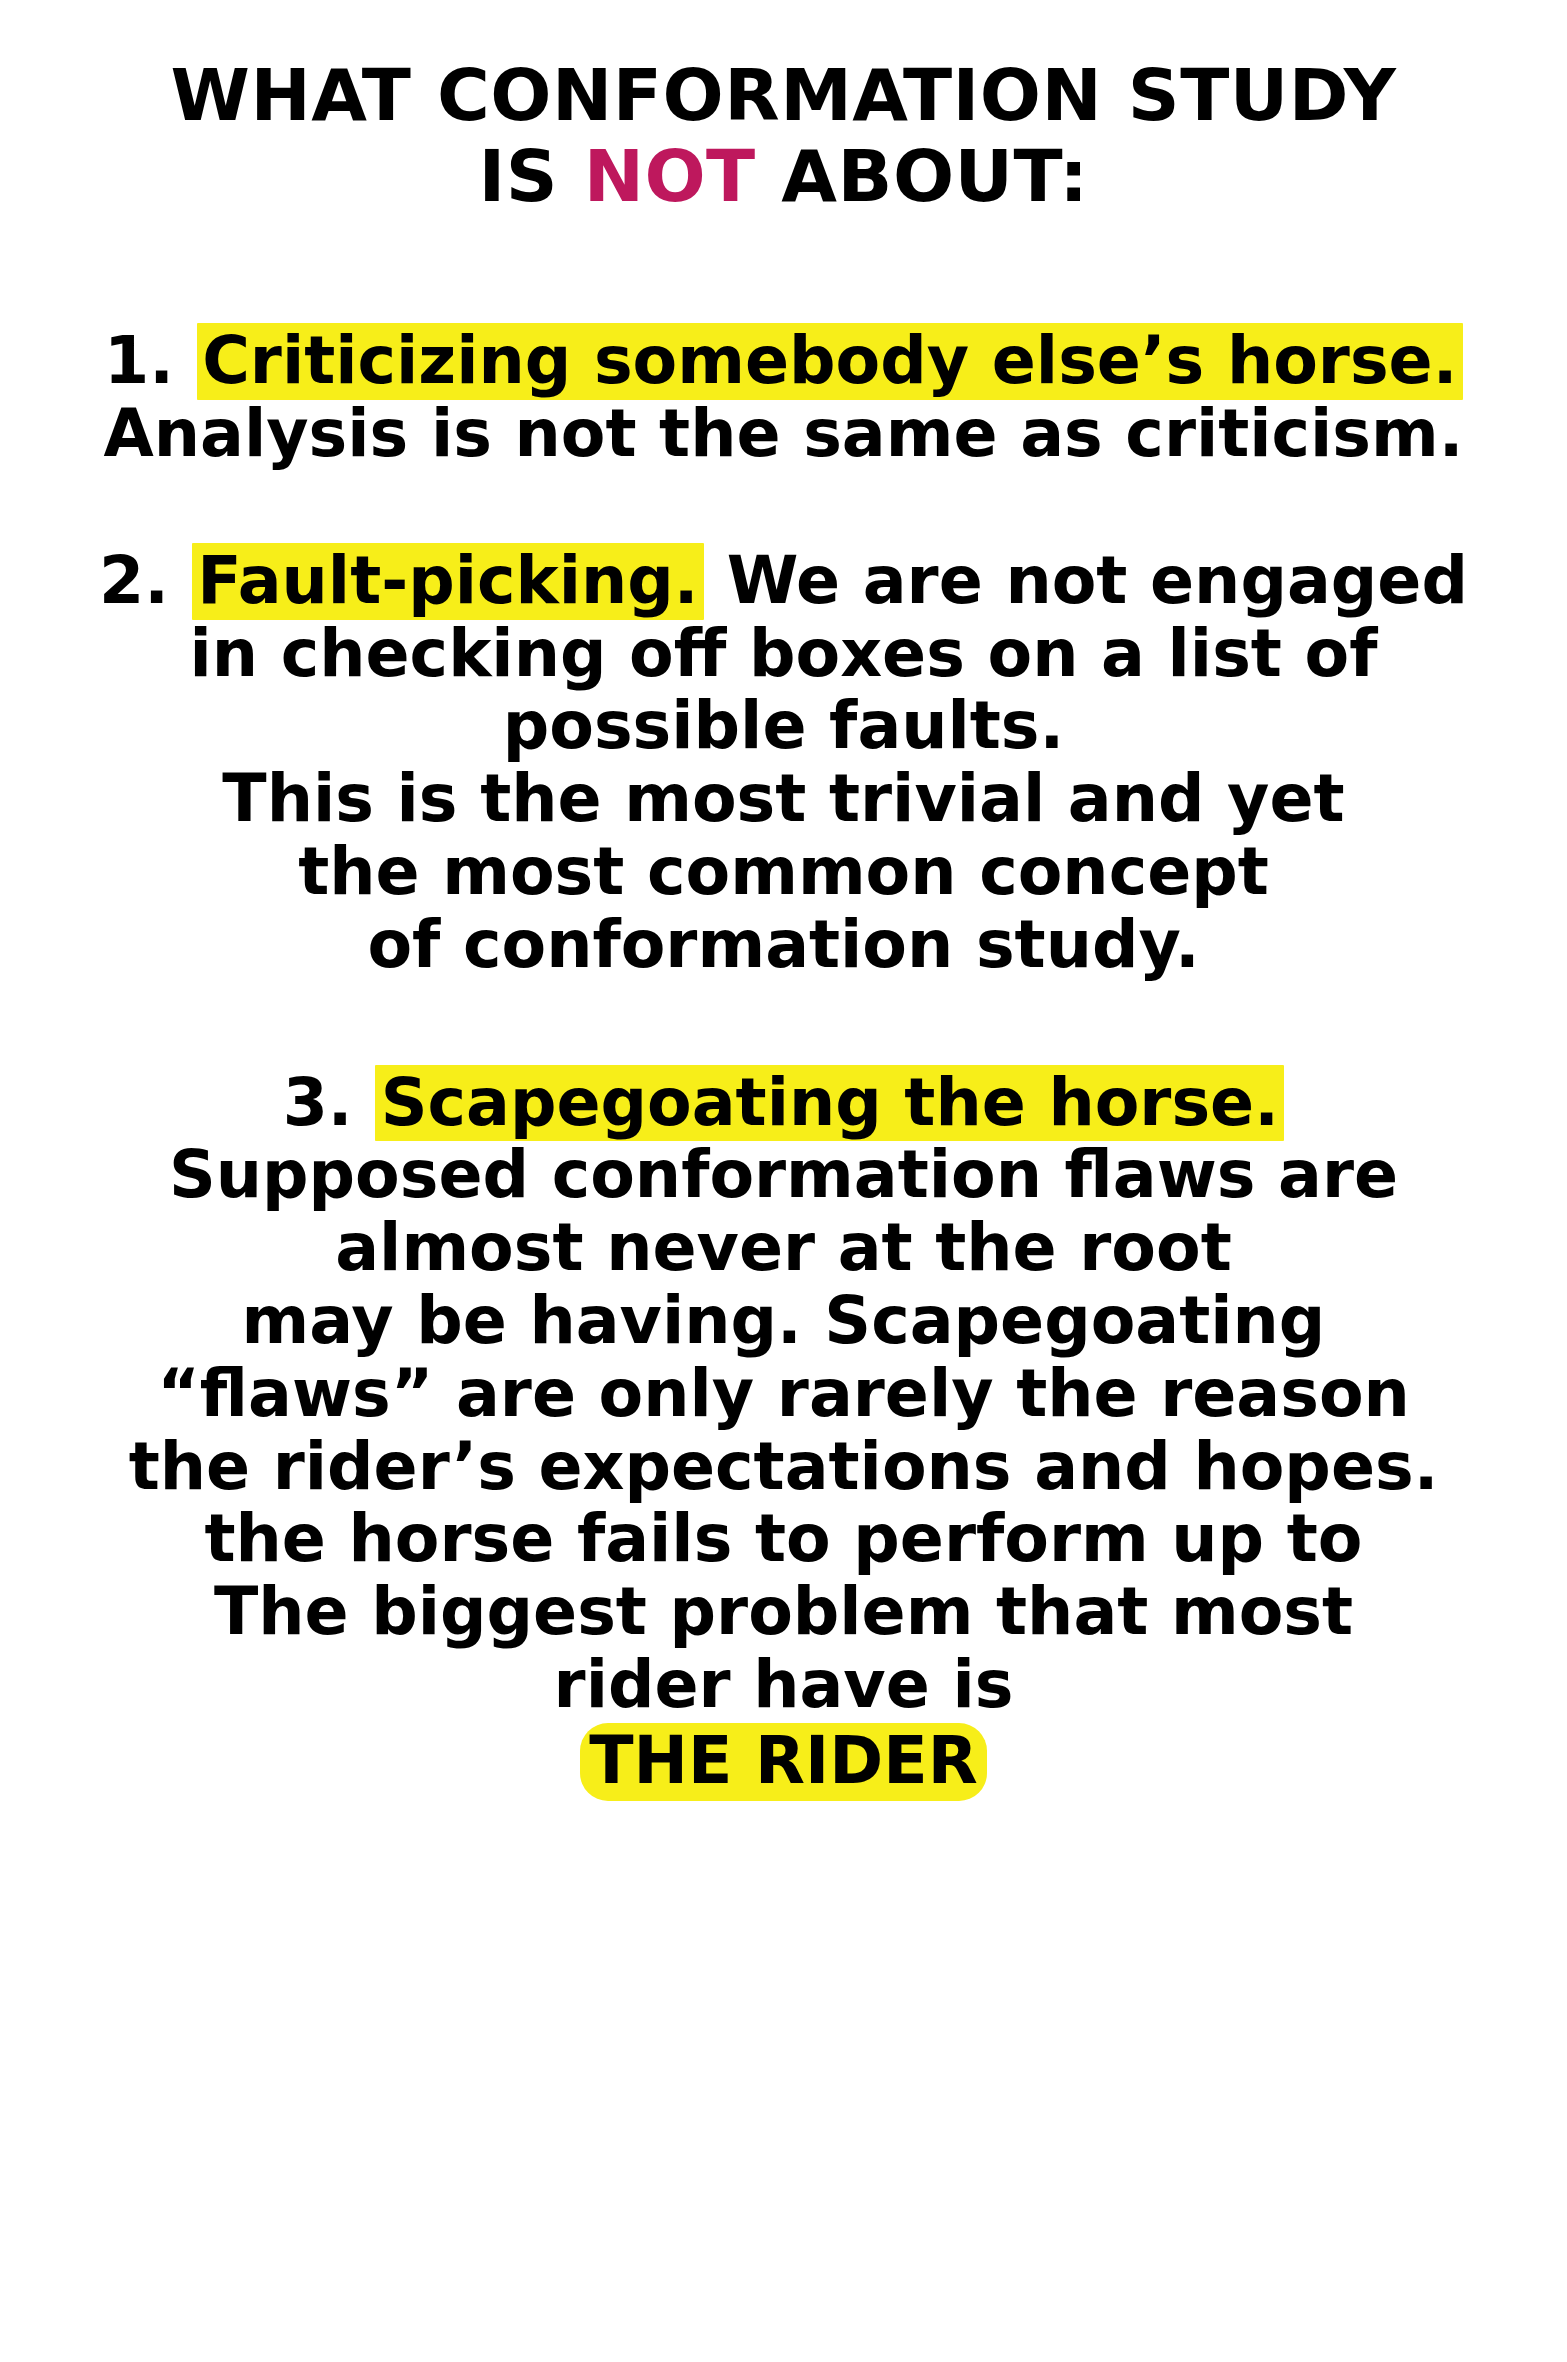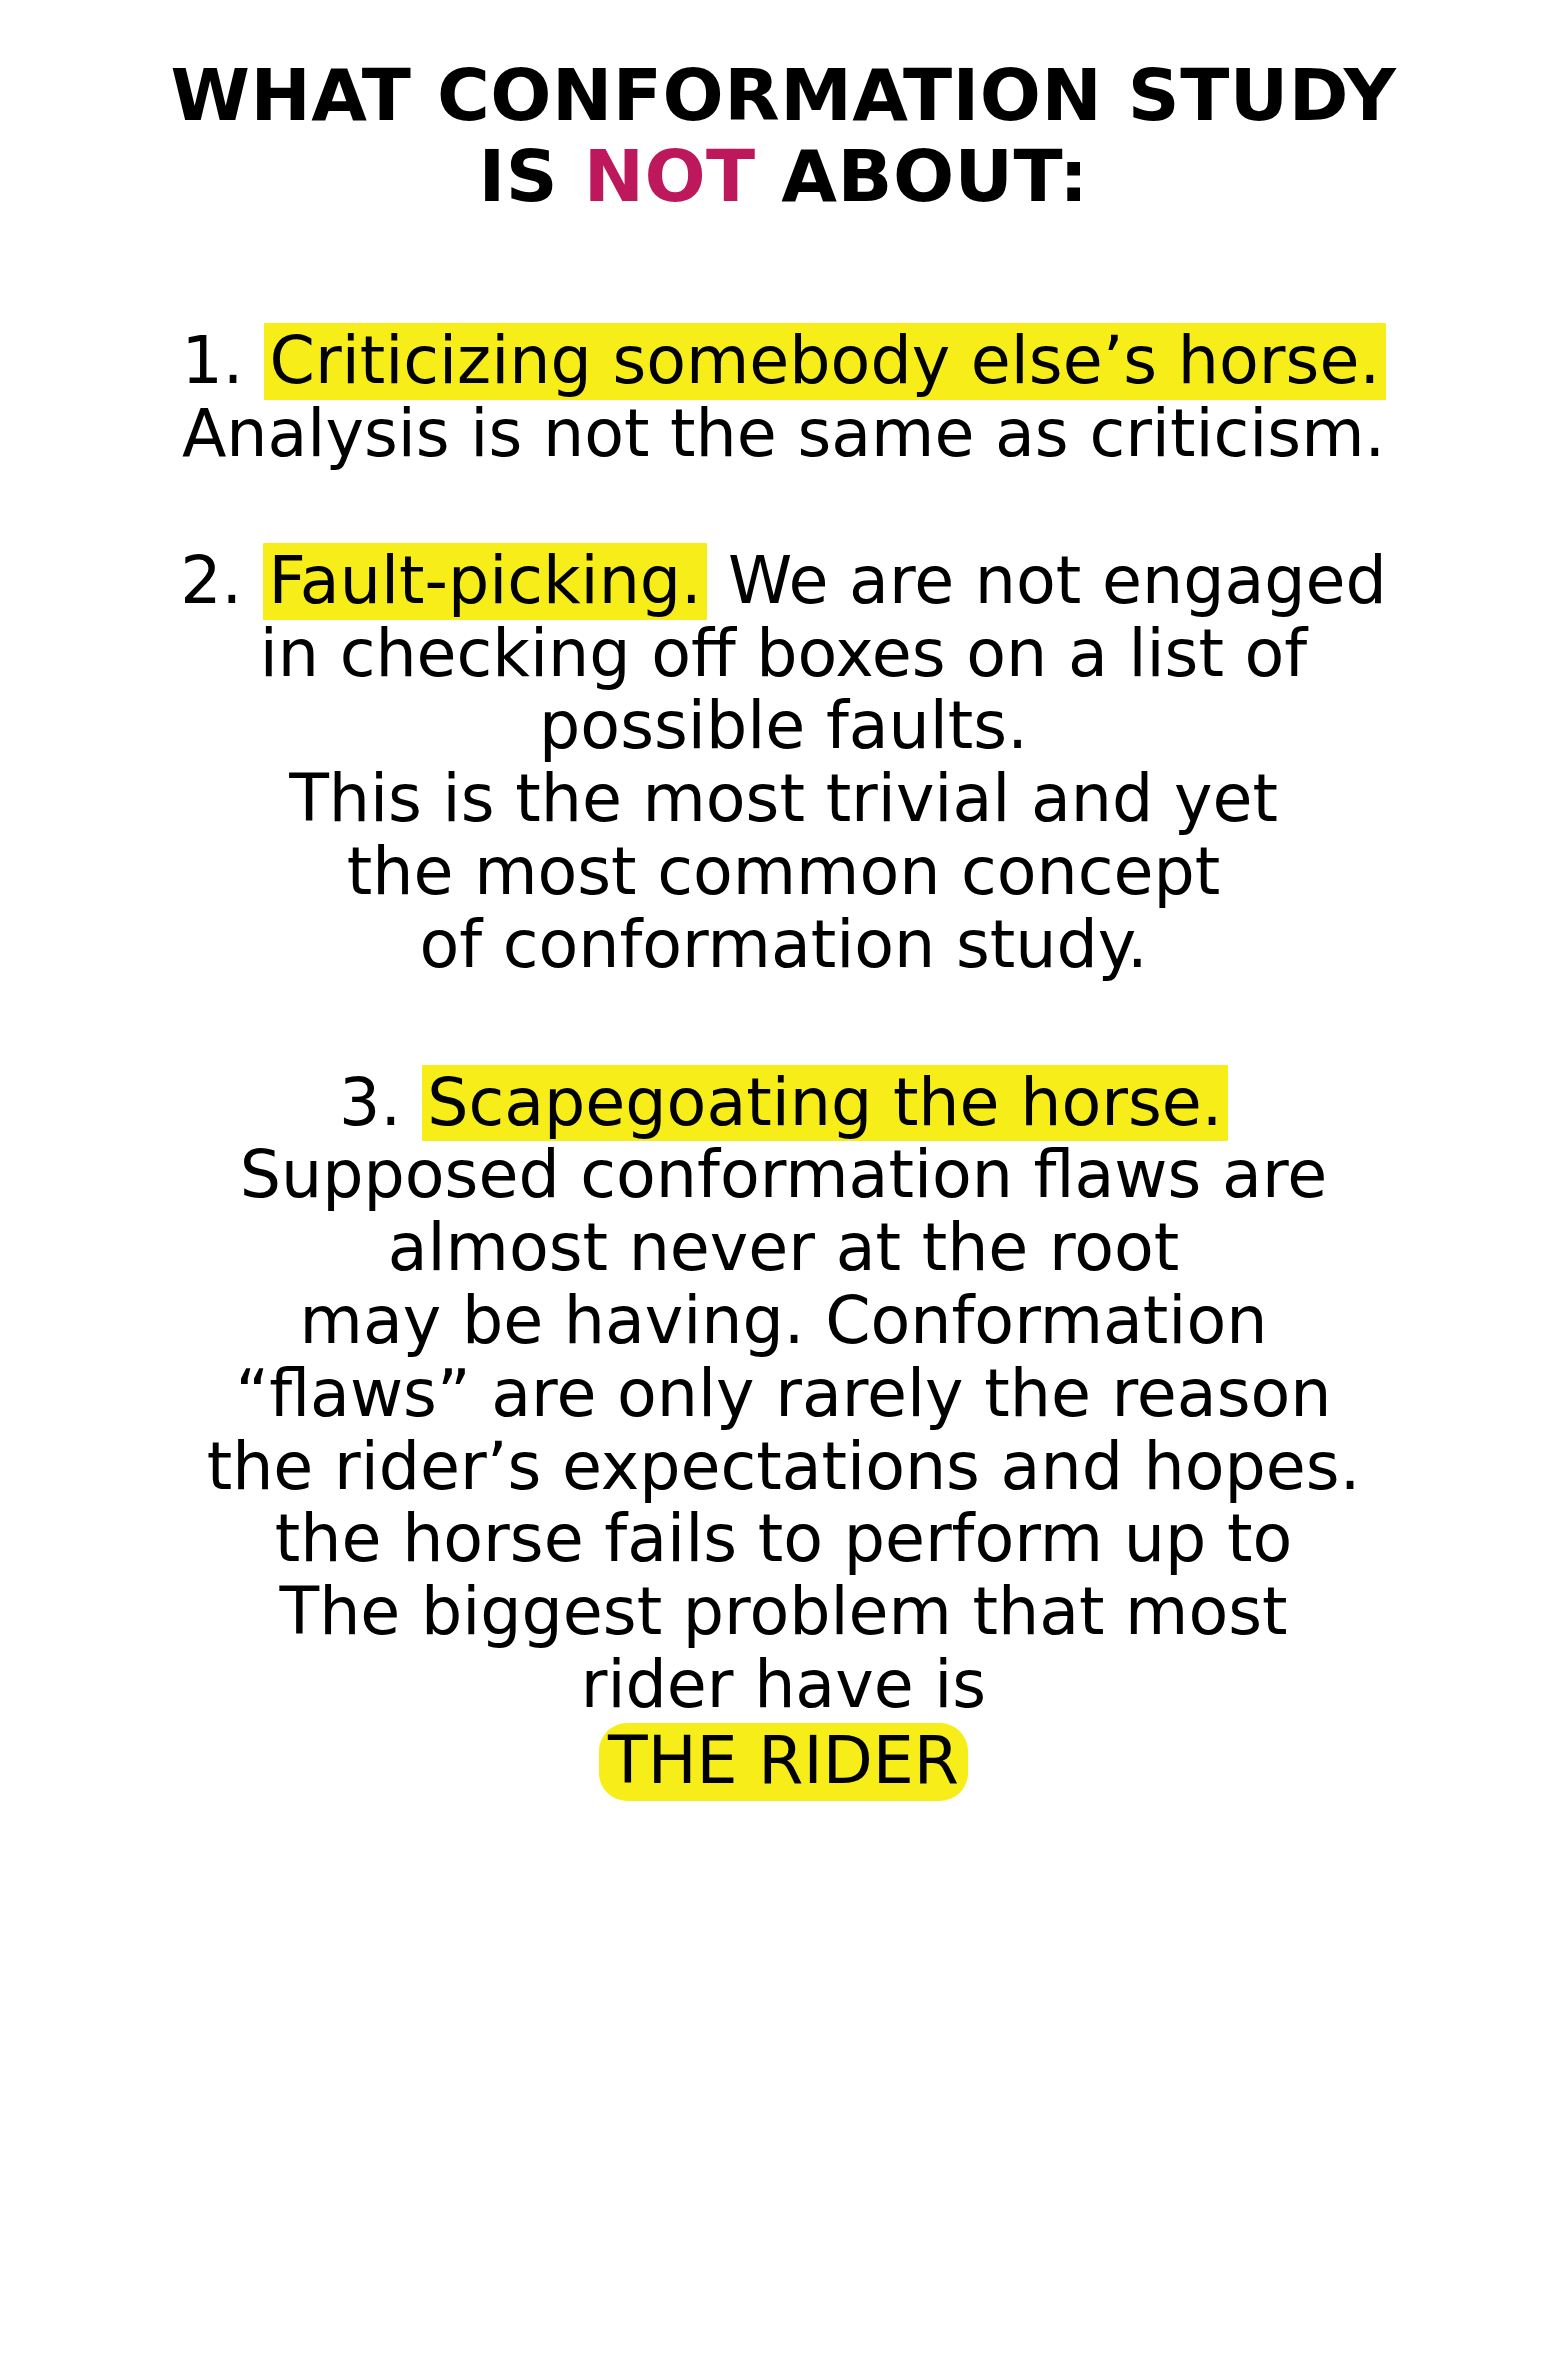--- a/index.html
+++ b/index.html
@@ -35,21 +35,21 @@
   }
   .title .not {
     color: #be185d;
   }
   .body-block {
     width: 100%;
     text-align: center;
     font-family: "DejaVu Sans", sans-serif;
     font-size: 65px;
     line-height: 1.12;
-    font-weight: 400;
+    font-weight: 700;
   }
   .gap-1 { height: 109px; }
   .gap-2 { height: 74px; }
   .gap-3 { height: 85px; }
   .line {
     display: block;
     white-space: nowrap;
   }
   .hl {
     background: #f7ee19;
@@ -95,21 +95,21 @@
     <span class="line">the most common concept</span>
     <span class="line">of conformation study.</span>
   </div>
 
   <div class="gap-3"></div>
 
   <div class="body-block">
     <span class="line"><span class="num">3.</span><span>&nbsp;</span><span class="hl">Scapegoating the horse.</span></span>
     <span class="line">Supposed conformation flaws are</span>
     <span class="line">almost never at the root</span>
-    <span class="line">may be having. Conformation</span>
+    <span class="line">may be having. Scapegoating</span>
     <span class="line">“flaws” are only rarely the reason</span>
     <span class="line">the rider’s expectations and hopes.</span>
     <span class="line">the horse fails to perform up to</span>
     <span class="line">The biggest problem that most</span>
     <span class="line">rider have is</span>
     <span class="final"><span class="hl">THE RIDER</span></span>
   </div>
 
 </div>
 

